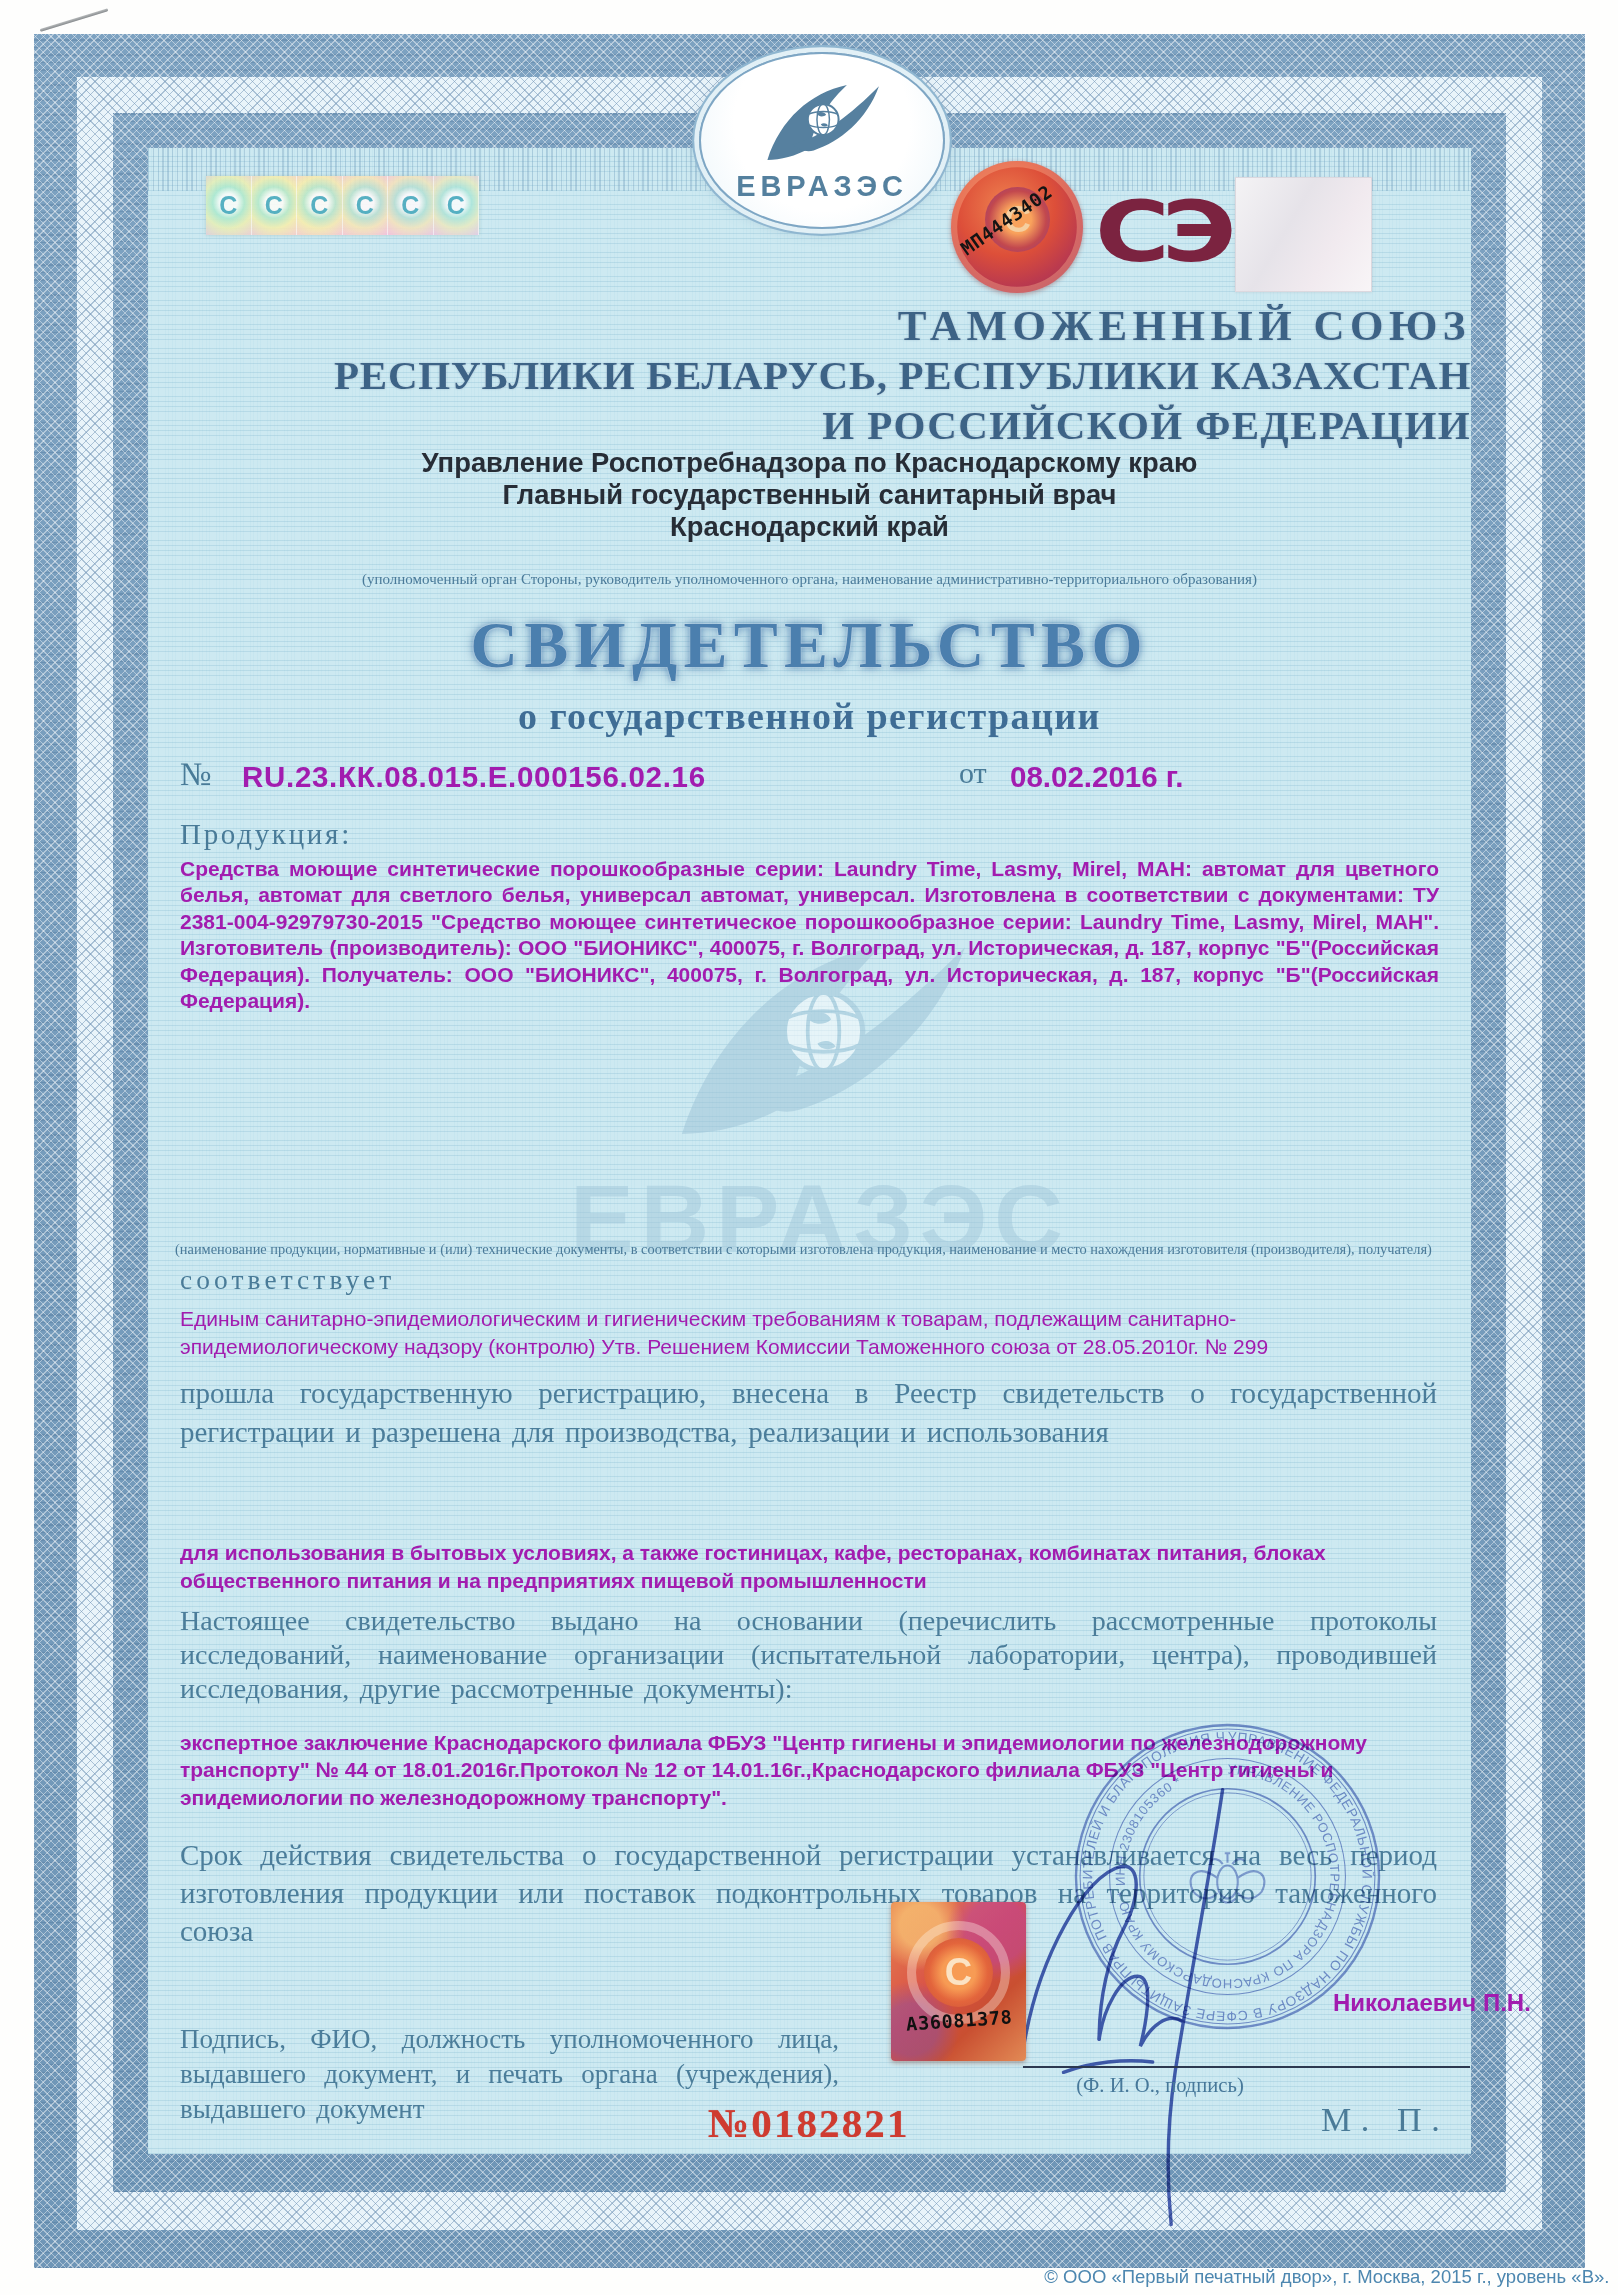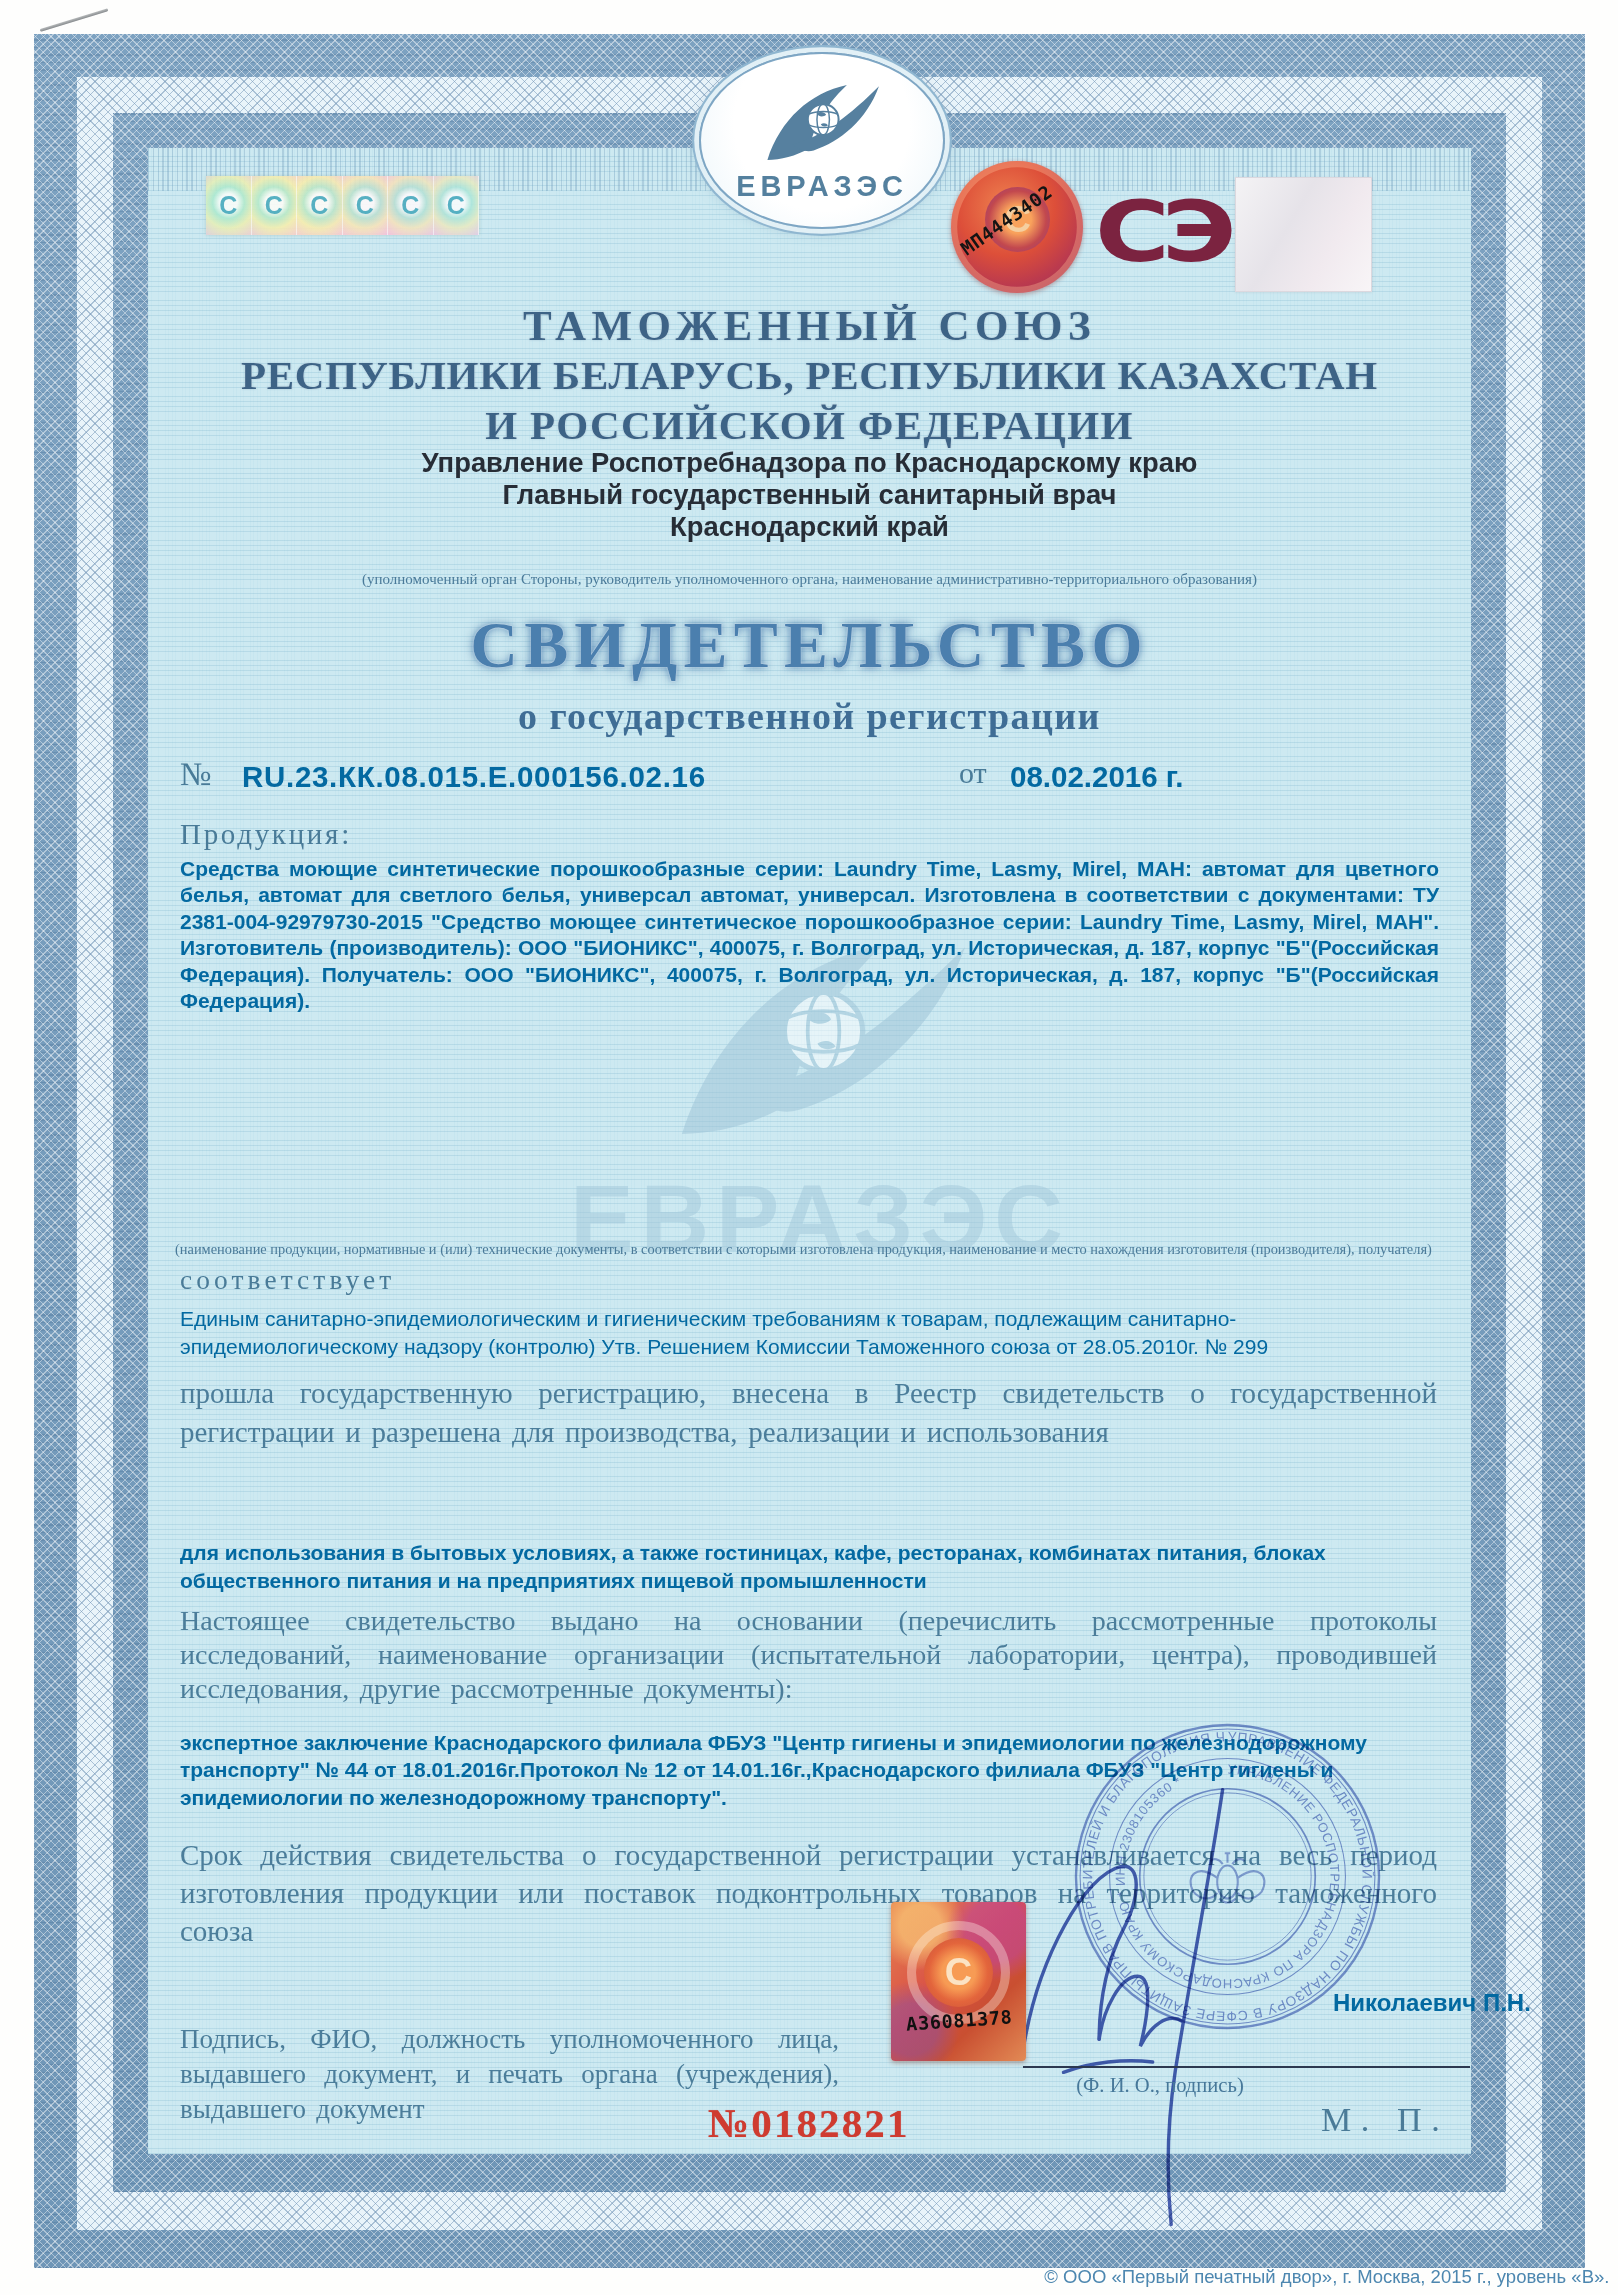--- a/index.html
+++ b/index.html
@@ -43,35 +43,35 @@
       letter-spacing:4.8px;color:#54809e;margin-top:2.7px;}
   
   .watermark{position:absolute;left:556px;top:926px;width:528px;height:398px;opacity:.5;
       display:flex;flex-direction:column;align-items:center;pointer-events:none;}
   .watermark .logo-svg{width:357px;height:226px;color:#9dc3d7;}
   .watermark-label{font-family:"Liberation Sans",sans-serif;font-weight:bold;font-size:95px;
       letter-spacing:6.9px;color:#a3c8da;margin-top:12.4px;}
   
   .ctr{position:absolute;left:148px;right:148px;text-align:center;}
   .hdr-line{font-weight:bold;color:#3d6386;
-      text-shadow:0 0 0.7px rgba(255,255,255,.8), 0 0 2.1px rgba(70,110,150,.35);}
+      text-shadow:0 0 0.7px rgba(255,255,255,.8), 0 0 2.1px rgba(70,110,150,.35);text-align:right;}
   #hdr1{top:301px;font-size:43px;letter-spacing:5.5px;}
   #hdr2{top:351px;font-size:41px;letter-spacing:0.7px;}
   #hdr3{top:401px;font-size:41px;letter-spacing:1.4px;}
   .org-line{font-family:"Liberation Sans",sans-serif;font-weight:bold;color:#272d36;}
   #org1{top:447px;font-size:27.4px;}
   #org2{top:479px;font-size:27.4px;}
   #org3{top:511px;font-size:27.4px;}
   #note1{top:571px;font-size:15px;color:#4a7a99;}
   #doc-title{top:607px;font-size:66px;font-weight:bold;letter-spacing:6.2px;color:#4b7fae;
       text-shadow:0 0 1.4px #ffffff,0 0 6.2px rgba(70,120,170,.75),0 0 12.4px rgba(70,120,170,.45);}
   #doc-subtitle{top:694px;font-size:38px;font-weight:bold;letter-spacing:1.4px;color:#3f6d95;}
   .abs{position:absolute;}
   .serif-blue{color:#497b98;}
-  .sans-dark{font-family:"Liberation Sans",sans-serif;color:#0369a1;}
+  .sans-dark{font-family:"Liberation Sans",sans-serif;color:#a21caf;}
   #no-sign{left:180px;top:756px;font-size:33px;}
   #cert-number{left:242px;top:760px;font-size:29.5px;letter-spacing:0.7px;font-weight:bold;}
   #ot-label{left:959px;top:756px;font-size:30px;}
   #cert-date{left:1010px;top:760px;font-size:29.5px;font-weight:bold;}
   #product-label{left:180px;top:818px;font-size:29px;letter-spacing:2.7px;}
   #product-text{left:180px;top:856px;width:1259px;font-size:21px;line-height:26.4px;font-weight:bold;text-align:justify;}
   #note2{left:175px;top:1241px;width:1276px;font-size:14.4px;color:#4a7a99;}
   #conf-label{left:180px;top:1265px;font-size:27.4px;letter-spacing:4.1px;}
   #conf-text{left:180px;top:1305px;width:1222px;font-size:21px;line-height:28px;font-weight:normal;}
   .big-serif{font-size:29px;line-height:39px;color:#4b7d9a;text-align:justify;word-spacing:3.4px;}

